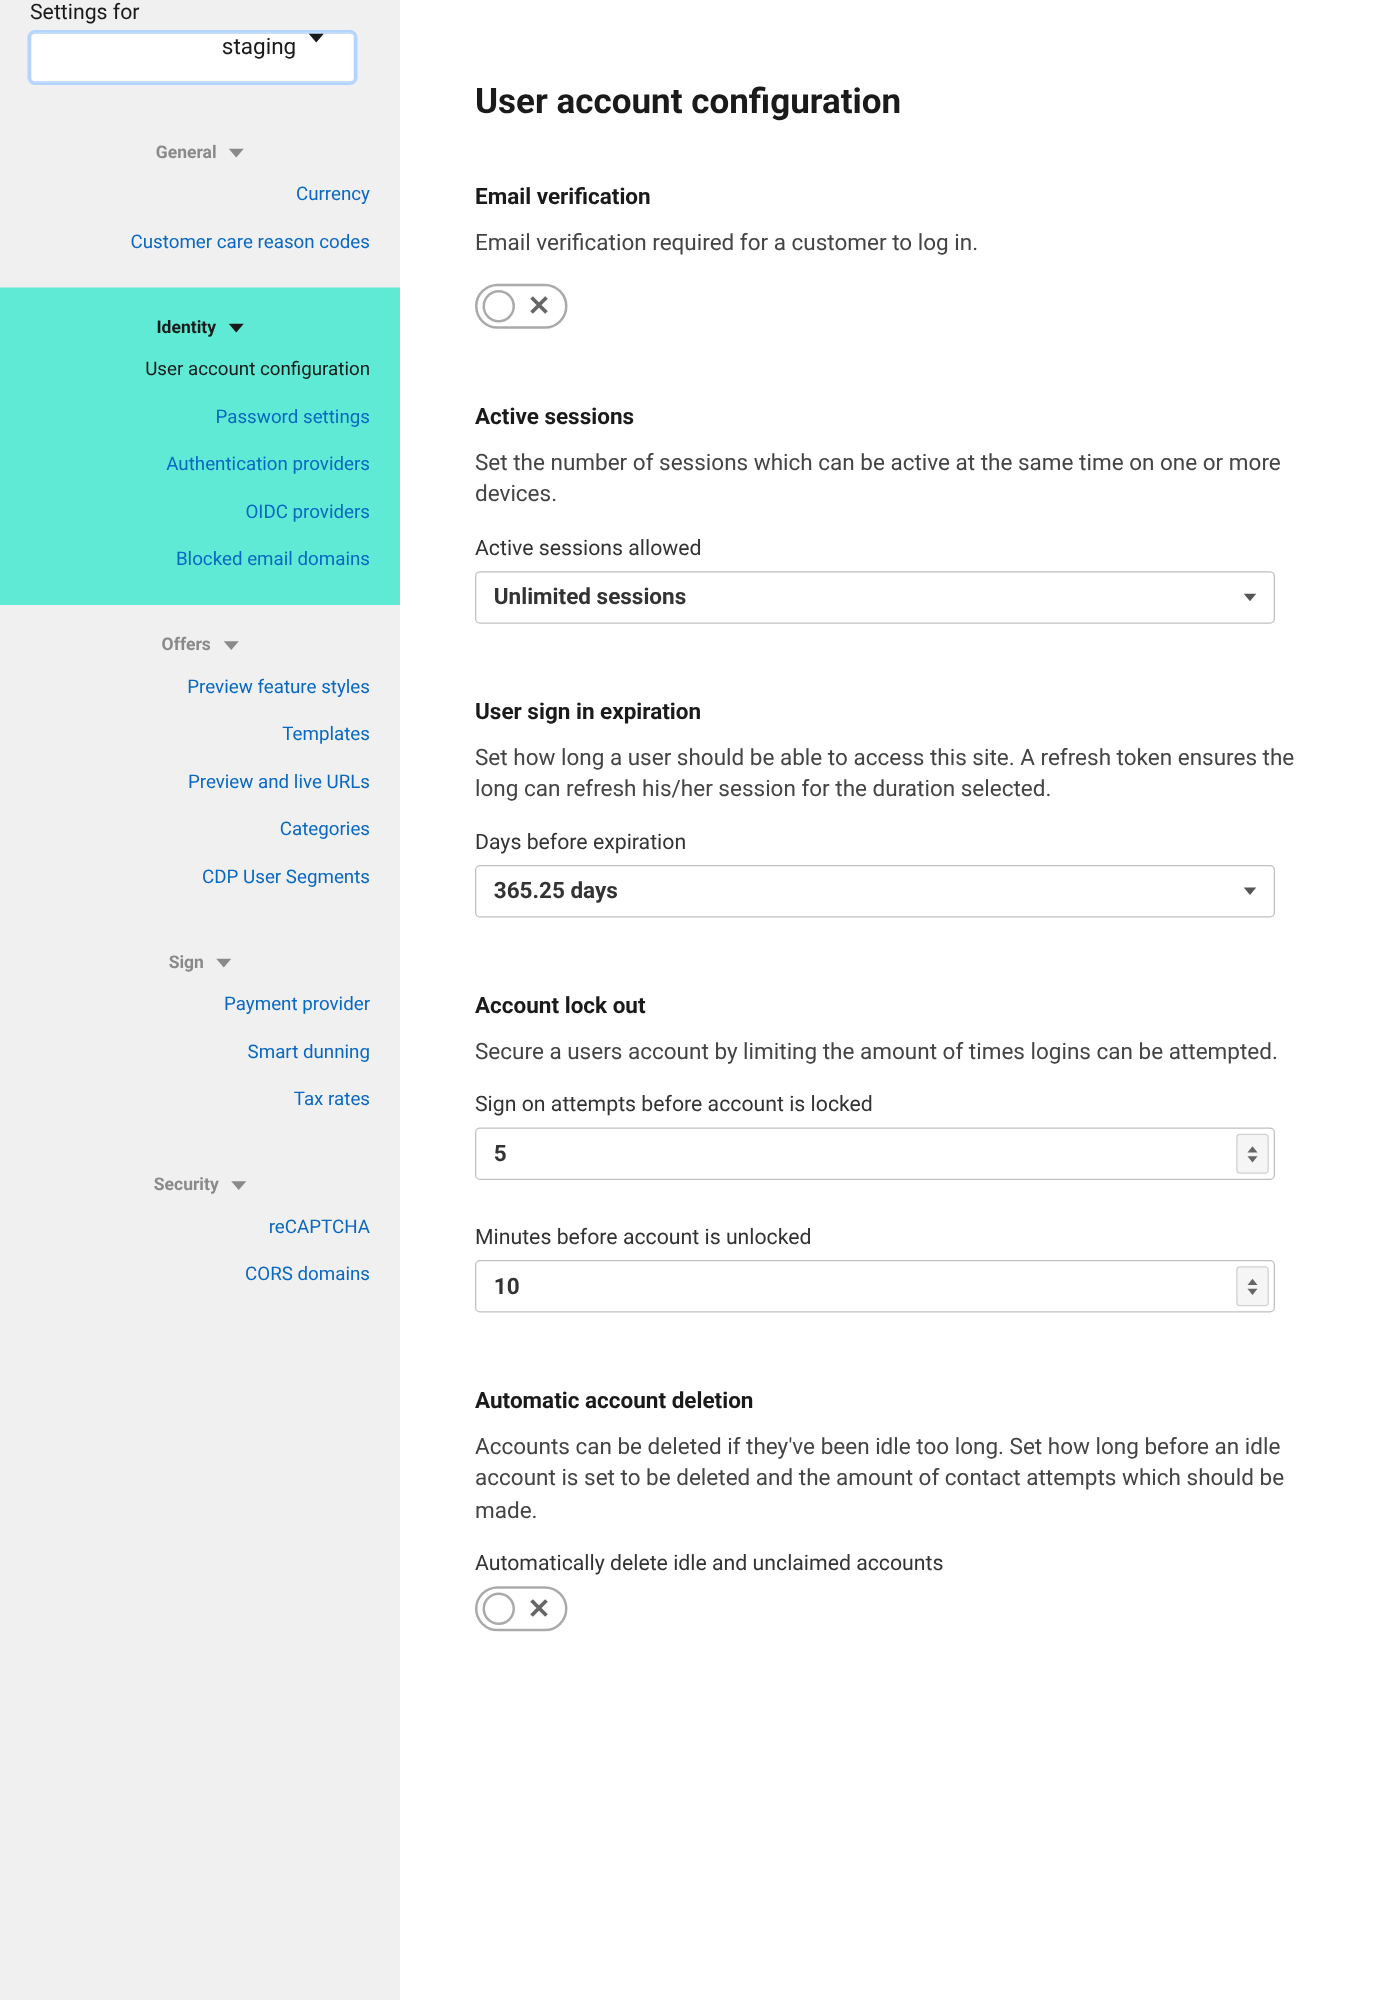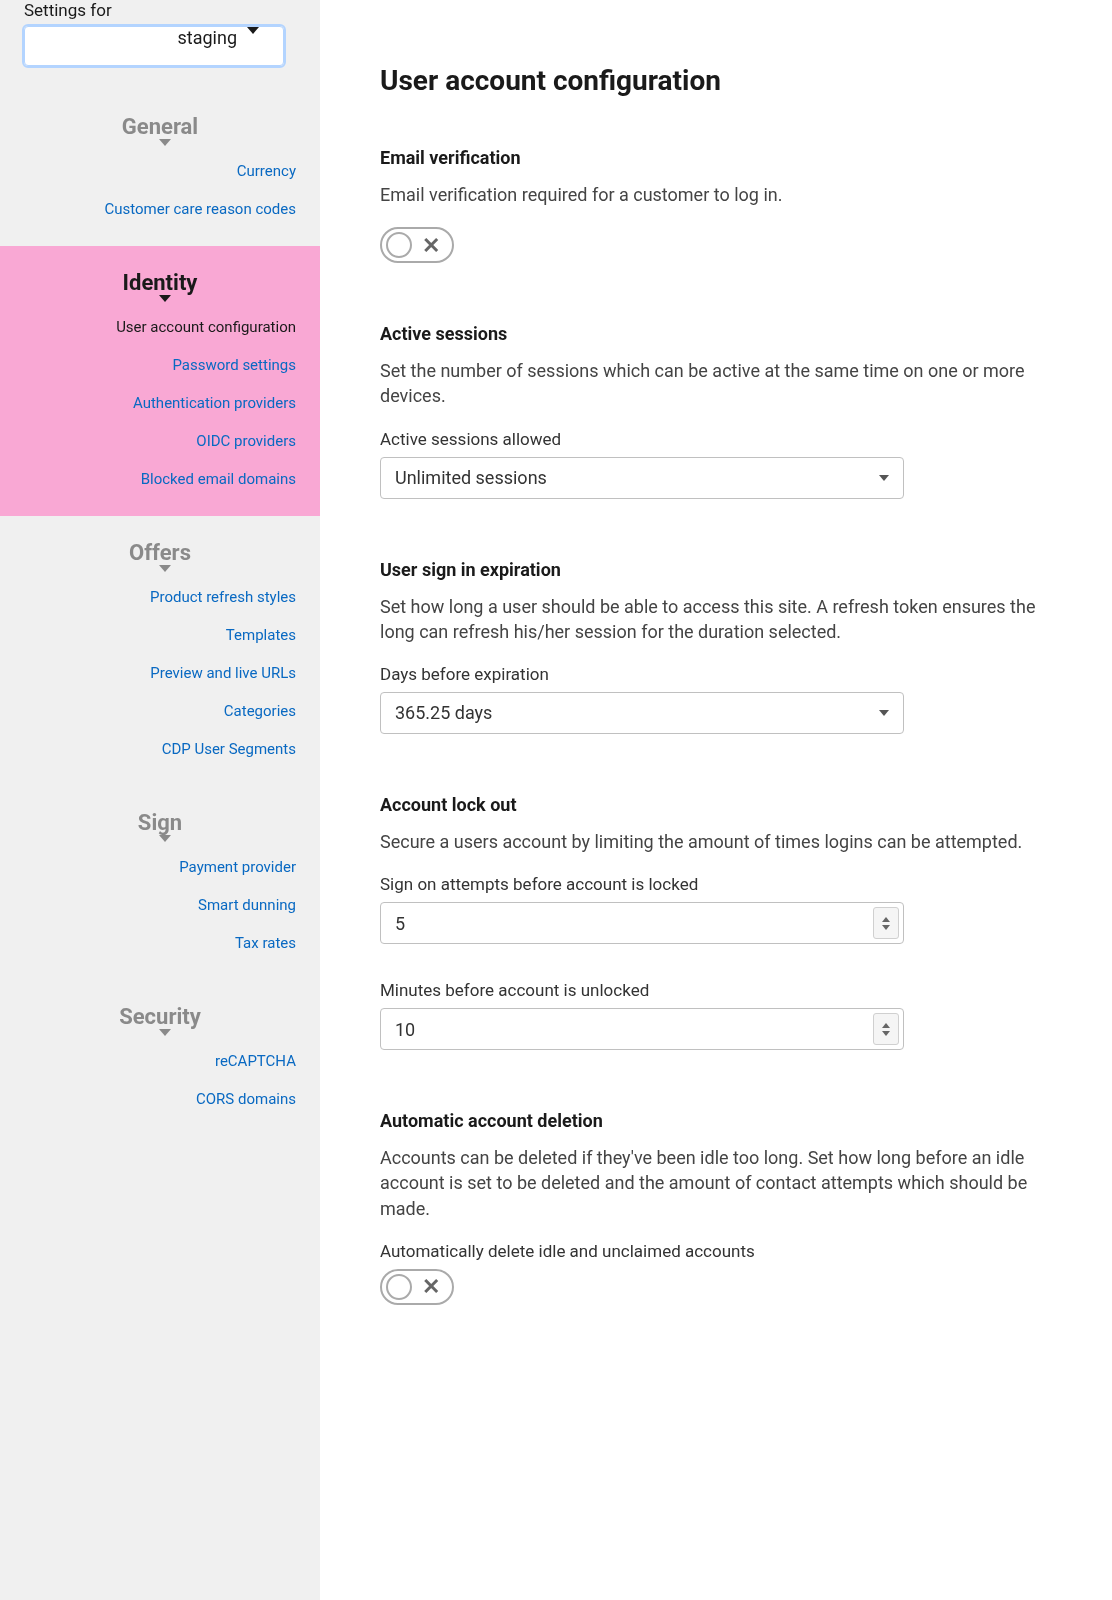--- a/index.html
+++ b/index.html
@@ -47,32 +47,31 @@
 .caret-down {
   width: 0; height: 0;
   border-left: 6px solid transparent;
   border-right: 6px solid transparent;
   border-top: 7px solid #1a1a1a;
 }
 .nav-section {
   padding: 18px 0;
 }
 .nav-section.active-section {
-  background: #f9a8d4;
+  background: #5eead4;
 }
 .nav-header {
   display: flex;
   align-items: center;
   justify-content: center;
   padding: 6px 24px;
-  font-size: 22px;
+  font-size: 14px;
   font-weight: 700;
   color: #8a8a8a;
   cursor: pointer;
-  flex-direction: column;
 }
 .nav-header.active {
   color: #1a1a1a;
 }
 .nav-header .caret-down {
   margin-left: 10px;
   border-top-color: currentColor;
 }
 .nav-item {
   display: block;
@@ -108,32 +107,33 @@
   color: #444;
   line-height: 1.4;
   margin-bottom: 20px;
 }
 .field-label {
   font-size: 17px;
   color: #333;
   margin-bottom: 8px;
 }
 .select-box, .number-box {
-  width: 524px;
+  width: 640px;
   height: 42px;
   border: 1px solid #c0c0c0;
   border-radius: 4px;
   background: #fff;
   display: flex;
   align-items: center;
   padding: 0 14px;
   font-size: 18px;
   color: #333;
   position: relative;
   cursor: pointer;
+  font-weight: bold;
 }
 .select-box .small-caret {
   position: absolute;
   right: 14px;
   top: 50%;
   transform: translateY(-50%);
   width: 0; height: 0;
   border-left: 5px solid transparent;
   border-right: 5px solid transparent;
   border-top: 6px solid #555;
@@ -229,21 +229,21 @@
         <a class="nav-item">Password settings</a>
         <a class="nav-item">Authentication providers</a>
         <a class="nav-item">OIDC providers</a>
         <a class="nav-item">Blocked email domains</a>
       </div>
       <div class="nav-section">
         <div class="nav-header">
           <span>Offers</span>
           <span class="caret-down"></span>
         </div>
-        <a class="nav-item">Product refresh styles</a>
+        <a class="nav-item">Preview feature styles</a>
         <a class="nav-item">Templates</a>
         <a class="nav-item">Preview and live URLs</a>
         <a class="nav-item">Categories</a>
         <a class="nav-item">CDP User Segments</a>
       </div>
       <div class="nav-section">
         <div class="nav-header">
           <span>Sign</span>
           <span class="caret-down"></span>
         </div>

